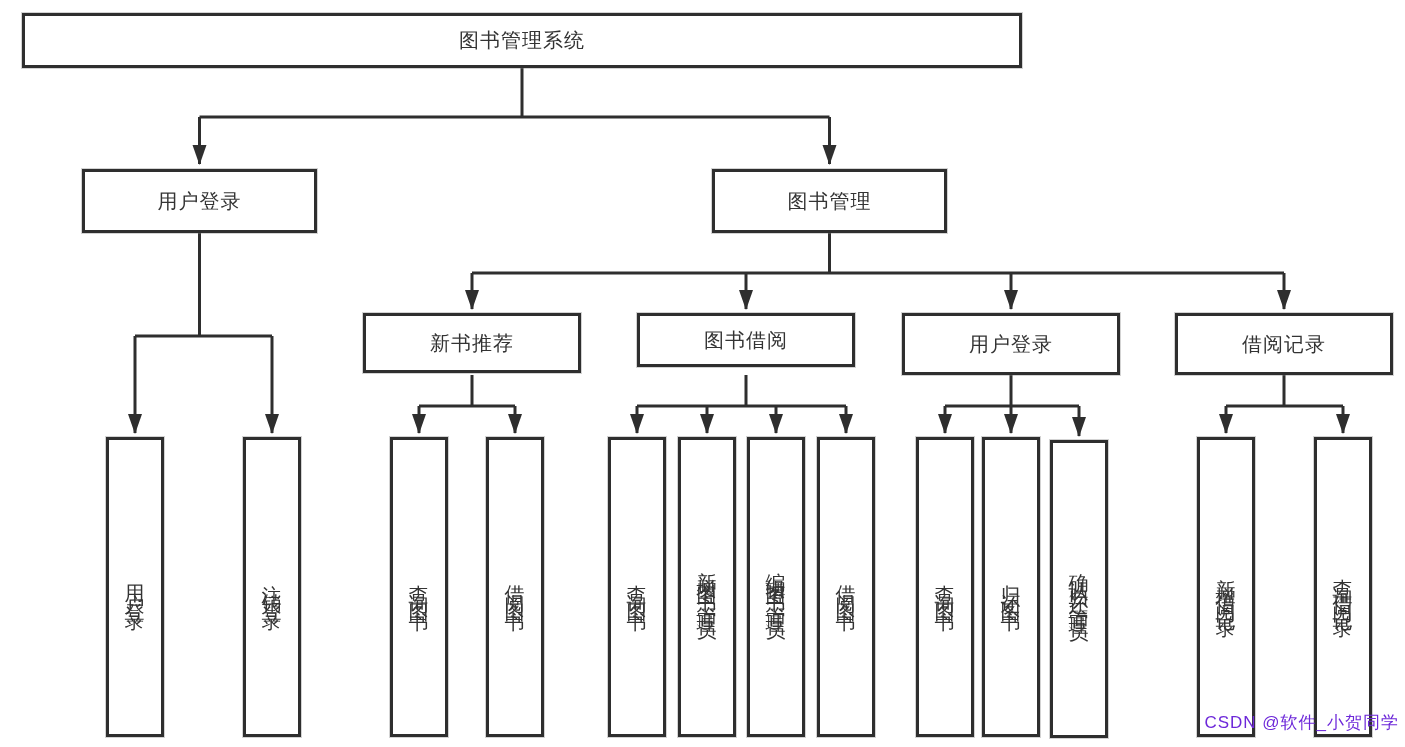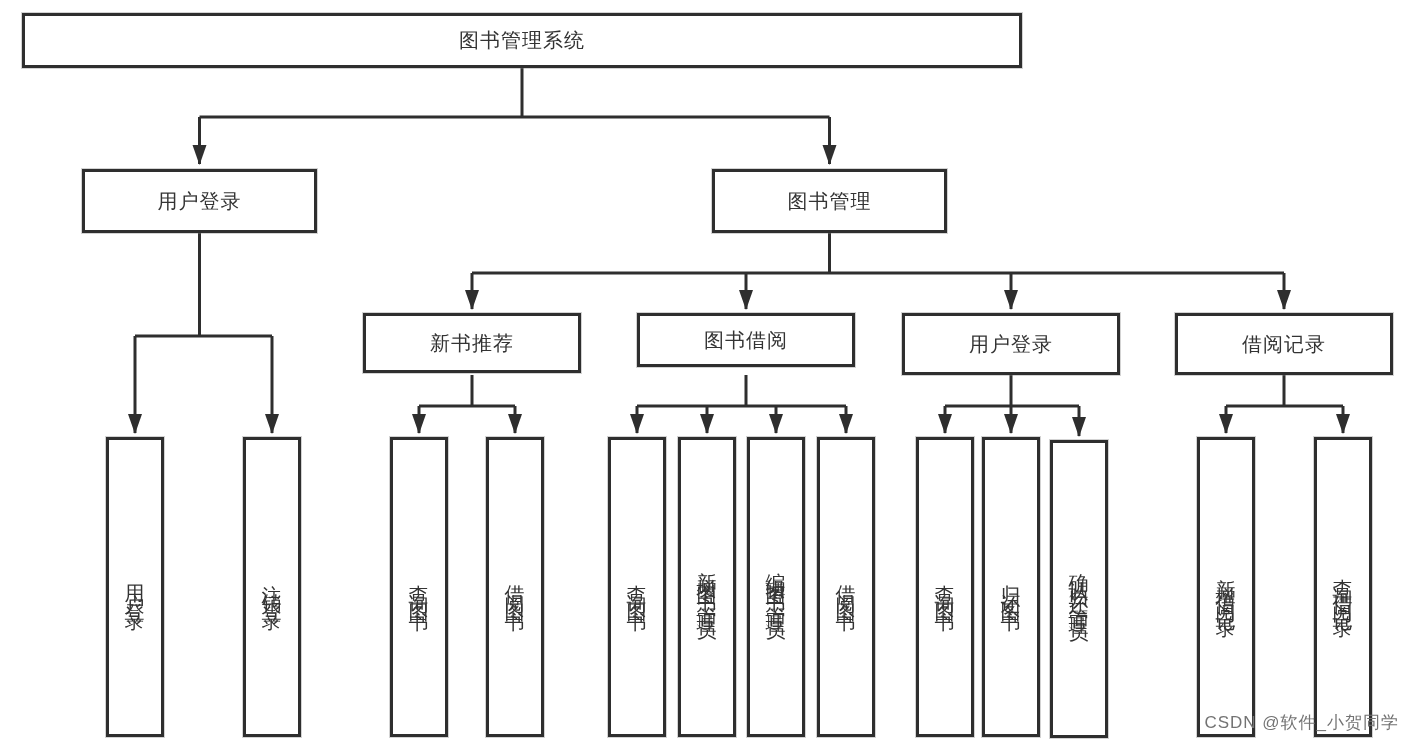--- a/index.html
+++ b/index.html
@@ -37,21 +37,21 @@
     letter-spacing:9px;
     line-height:1;
   }
   .watermark{
     position:absolute;
     right:6px;
     top:711px;
     z-index:3;
     font-size:17px;
     letter-spacing:1px;
-    color:#737373;
+    color:#6d28d9;
     white-space:nowrap;
   }
 </style>
 </head>
 <body>
 
 <div id="canvas">
 
   <svg class="wires" width="1405" height="747" viewBox="0 0 1405 747">
     <defs>

